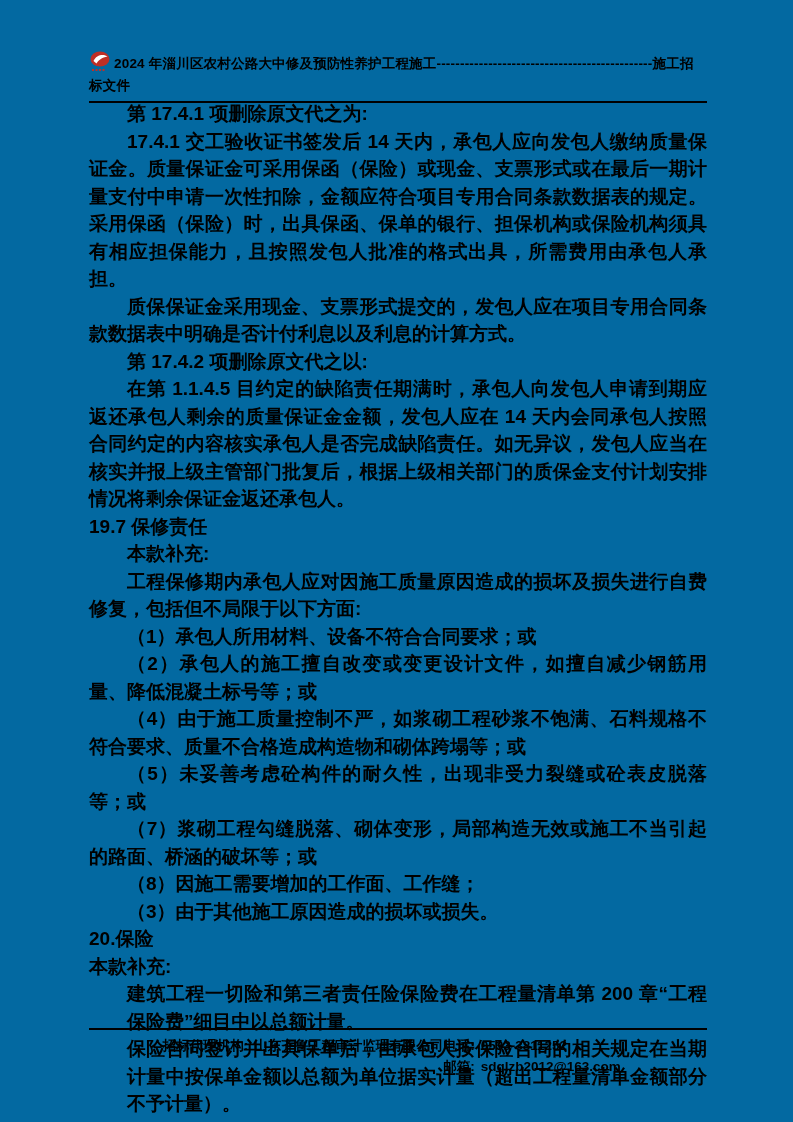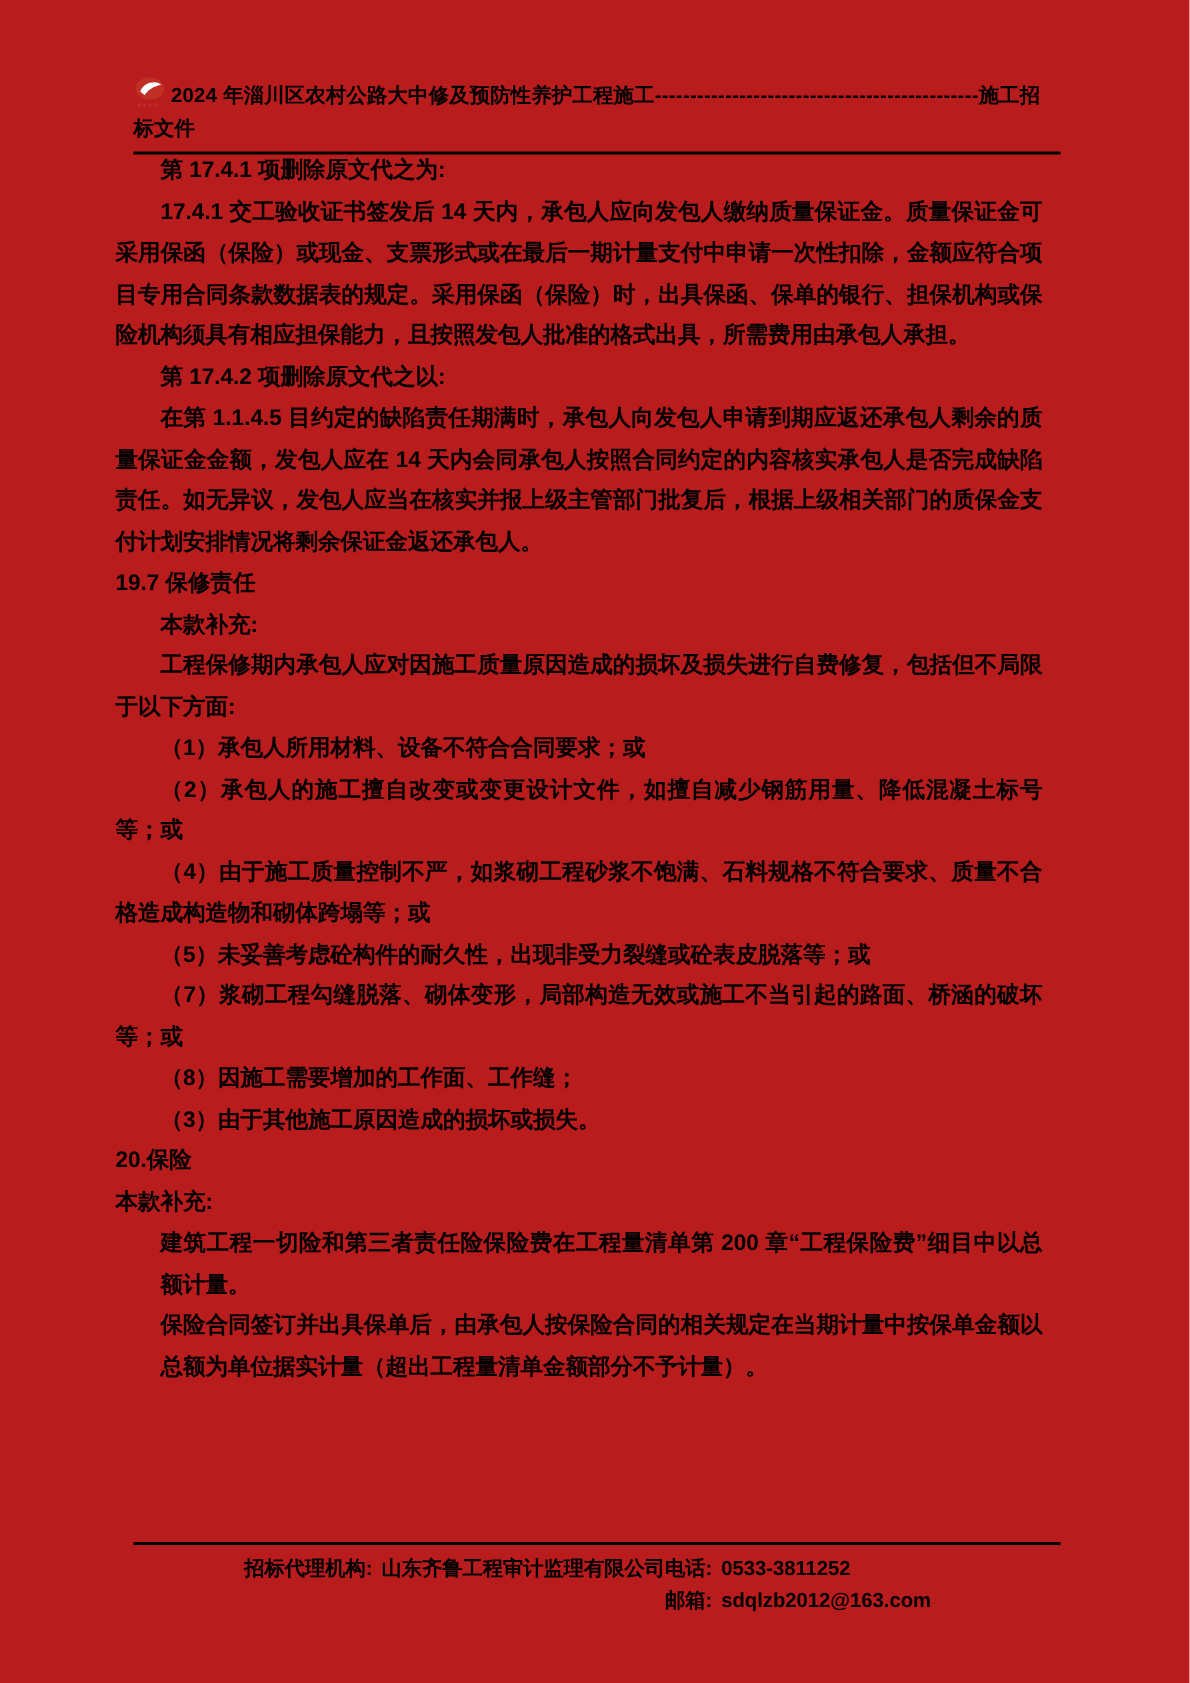--- a/index.html
+++ b/index.html
@@ -1,20 +1,20 @@
 <!DOCTYPE html>
 <html lang="zh"><head>
 <meta charset="utf-8">
 <style>
   html, body { margin: 0; padding: 0; background: #ffffff; }
   .page {
     position: relative;
     width: 793px;
     height: 1122px;
-    background: #b91c1c;
+    background: #0369a1;
     color: #000000;
     font-family: "Liberation Sans", sans-serif;
     font-weight: 700;
     overflow: hidden;
   }
   
   .header {
     position: absolute;
     left: 89px;
     top: 50px;
@@ -32,24 +32,24 @@
   .logo {
     display: inline-block;
     width: 24px;
     height: 26px;
     vertical-align: -8px;
     margin-right: 1px;
   }
   
   .content {
     position: absolute;
-    left: 77px;
+    left: 89px;
     top: 100px;
     width: 618px;
-    font-size: 15px;
+    font-size: 19px;
     line-height: 27.5px;
     text-align: justify;
   }
   .content p { margin: 0; }
   .indent { text-indent: 2em; }
   .flush  { text-indent: 0; }
   .hang   { padding-left: 2em; text-indent: 0; }
   
   .footer {
     position: absolute;
@@ -81,20 +81,21 @@
         <rect x="6.5" y="19" width="2" height="2" fill="#bf2f26"></rect>
         <rect x="10" y="19" width="2" height="2" fill="#bf2f26"></rect>
         <rect x="13.5" y="19" width="2" height="2" fill="#bf2f26"></rect>
       </svg>
     </span><span class="header-title">2024 年淄川区农村公路大中修及预防性养护工程施工----------------------------------------------施工招标文件</span>
   </div>
 
   <div class="content">
     <p class="indent">第 17.4.1 项删除原文代之为:</p>
     <p class="indent">17.4.1 交工验收证书签发后 14 天内，承包人应向发包人缴纳质量保证金。质量保证金可采用保函（保险）或现金、支票形式或在最后一期计量支付中申请一次性扣除，金额应符合项目专用合同条款数据表的规定。采用保函（保险）时，出具保函、保单的银行、担保机构或保险机构须具有相应担保能力，且按照发包人批准的格式出具，所需费用由承包人承担。</p>
+    <p class="indent">质保保证金采用现金、支票形式提交的，发包人应在项目专用合同条款数据表中明确是否计付利息以及利息的计算方式。</p>
     <p class="indent">第 17.4.2 项删除原文代之以:</p>
     <p class="indent">在第 1.1.4.5 目约定的缺陷责任期满时，承包人向发包人申请到期应返还承包人剩余的质量保证金金额，发包人应在 14 天内会同承包人按照合同约定的内容核实承包人是否完成缺陷责任。如无异议，发包人应当在核实并报上级主管部门批复后，根据上级相关部门的质保金支付计划安排情况将剩余保证金返还承包人。</p>
     <p class="flush">19.7 保修责任</p>
     <p class="indent">本款补充:</p>
     <p class="indent">工程保修期内承包人应对因施工质量原因造成的损坏及损失进行自费修复，包括但不局限于以下方面:</p>
     <p class="indent">（1）承包人所用材料、设备不符合合同要求；或</p>
     <p class="indent">（2）承包人的施工擅自改变或变更设计文件，如擅自减少钢筋用量、降低混凝土标号等；或</p>
     <p class="indent">（4）由于施工质量控制不严，如浆砌工程砂浆不饱满、石料规格不符合要求、质量不合格造成构造物和砌体跨塌等；或</p>
     <p class="indent">（5）未妥善考虑砼构件的耐久性，出现非受力裂缝或砼表皮脱落等；或</p>
     <p class="indent">（7）浆砌工程勾缝脱落、砌体变形，局部构造无效或施工不当引起的路面、桥涵的破坏等；或</p>

